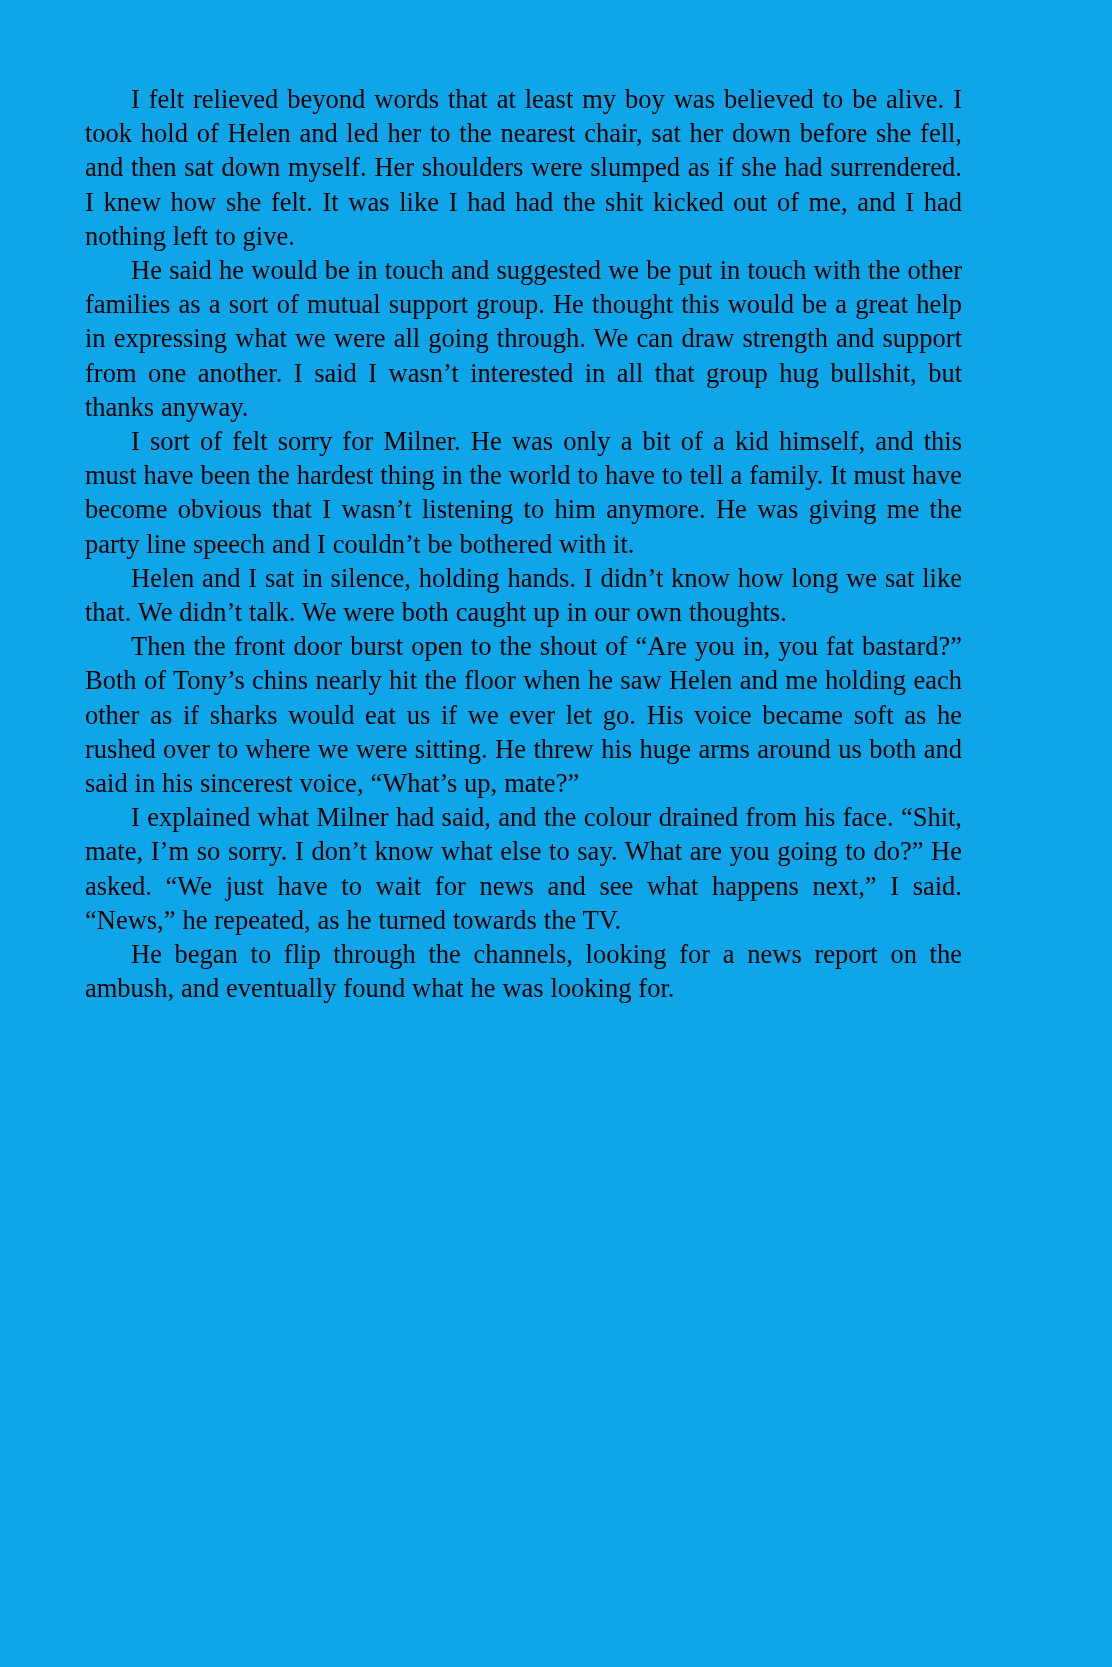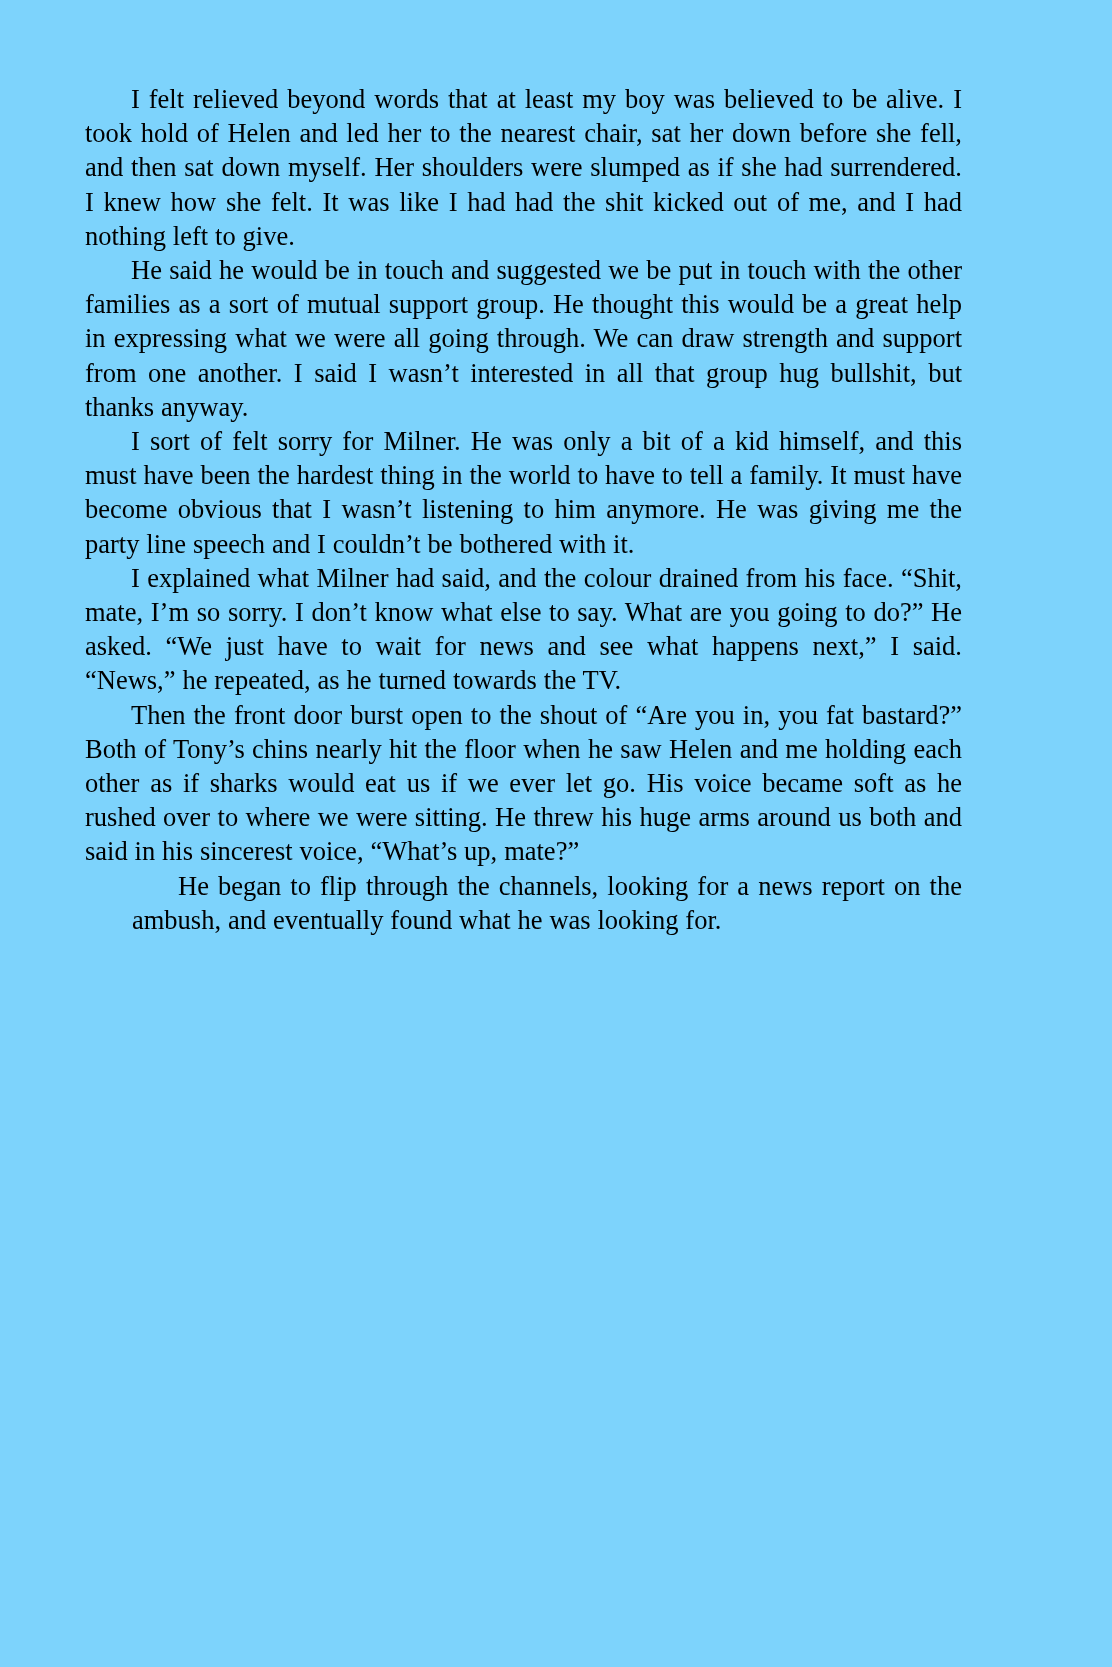--- a/index.html
+++ b/index.html
@@ -8,21 +8,21 @@
     background: #ffffff;
   }
   body {
     font-family: "Liberation Serif", "DejaVu Serif", serif;
     color: #000000;
   }
   .page {
     position: relative;
     width: 1112px;
     height: 1667px;
-    background: #7dd3fc;
+    background: #0ea5e9;
     box-sizing: border-box;
     overflow: hidden;
   }
   .text-block {
     position: absolute;
     left: 85px;
     top: 82px;
     width: 877px;
   }
   .para {
@@ -32,28 +32,28 @@
     line-height: 34.2px;
     text-align: justify;
     text-justify: inter-word;
     text-indent: 46px;
     -webkit-hyphens: none;
     hyphens: none;
     word-spacing: 0.01em;
   }
   .para:last-child {
     text-align: justify;
-    margin-left: 47px;
   }
 </style>
 </head>
 <body>
 
 <div class="page">
   <div class="text-block">
     <p class="para">I felt relieved beyond words that at least my boy was believed to be alive. I took hold of Helen and led her to the nearest chair, sat her down before she fell, and then sat down myself. Her shoulders were slumped as if she had surrendered. I knew how she felt. It was like I had had the shit kicked out of me, and I had nothing left to give.</p>
     <p class="para">He said he would be in touch and suggested we be put in touch with the other families as a sort of mutual support group. He thought this would be a great help in expressing what we were all going through. We can draw strength and support from one another. I said I wasn’t interested in all that group hug bullshit, but thanks anyway.</p>
     <p class="para">I sort of felt sorry for Milner. He was only a bit of a kid himself, and this must have been the hardest thing in the world to have to tell a family. It must have become obvious that I wasn’t listening to him anymore. He was giving me the party line speech and I couldn’t be bothered with it.</p>
+    <p class="para">Helen and I sat in silence, holding hands. I didn’t know how long we sat like that. We didn’t talk. We were both caught up in our own thoughts.</p>
+    <p class="para">Then the front door burst open to the shout of “Are you in, you fat bastard?” Both of Tony’s chins nearly hit the floor when he saw Helen and me holding each other as if sharks would eat us if we ever let go. His voice became soft as he rushed over to where we were sitting. He threw his huge arms around us both and said in his sincerest voice, “What’s up, mate?”</p>
     <p class="para">I explained what Milner had said, and the colour drained from his face. “Shit, mate, I’m so sorry. I don’t know what else to say. What are you going to do?” He asked. “We just have to wait for news and see what happens next,” I said. “News,” he repeated, as he turned towards the TV.</p>
-    <p class="para">Then the front door burst open to the shout of “Are you in, you fat bastard?” Both of Tony’s chins nearly hit the floor when he saw Helen and me holding each other as if sharks would eat us if we ever let go. His voice became soft as he rushed over to where we were sitting. He threw his huge arms around us both and said in his sincerest voice, “What’s up, mate?”</p>
     <p class="para">He began to flip through the channels, looking for a news report on the ambush, and eventually found what he was looking for.</p>
   </div>
 </div>
 
 </body></html>

